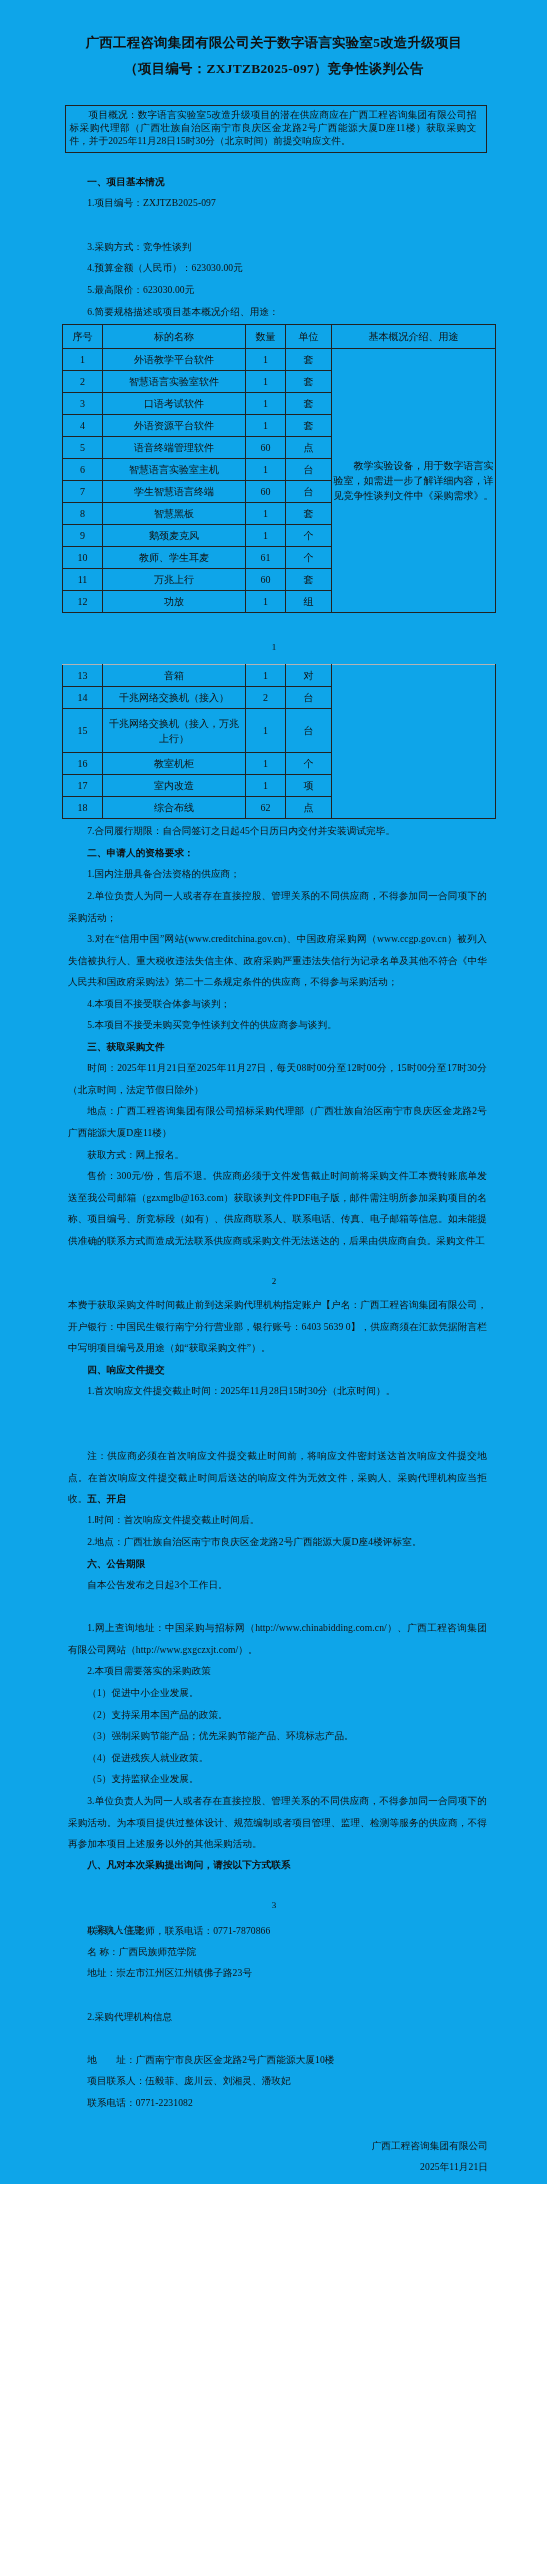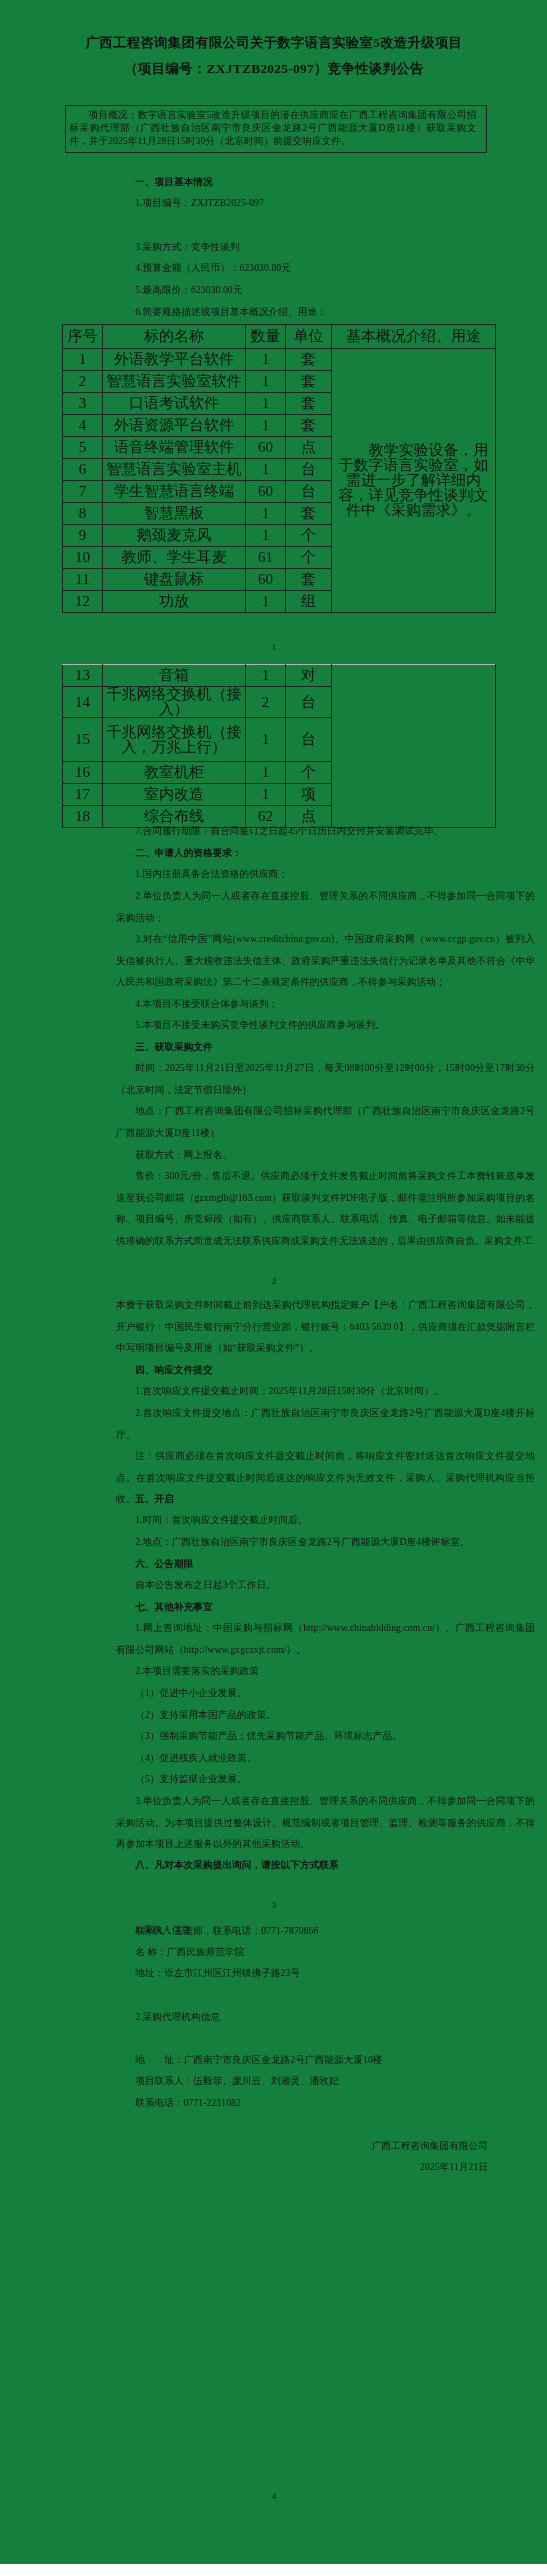--- a/index.html
+++ b/index.html
@@ -1,42 +1,42 @@
 <!DOCTYPE html>
 <html lang="zh" style="font-size:11px"><head>
 <meta charset="utf-8">
 <style>
   html,body{margin:0;padding:0;background:#ffffff;}
   .doc{
-    position:relative;width:548px;height:2564px;background:#15803d;
+    position:relative;width:548px;height:2184px;background:#0ea5e9;
     font-family:"Liberation Serif","DejaVu Serif",serif;
     color:#111;font-size:9.6px;overflow:hidden;
   }
   .title{
     position:absolute;left:0;width:548px;text-align:center;
     font-size:13.4px;font-weight:bold;line-height:18px;letter-spacing:0.3px;
   }
   .p{
     position:absolute;left:68px;width:419px;line-height:21.6px;
-    text-align:justify;text-indent:2em;letter-spacing:0.1px;margin-left:48px;
+    text-align:justify;text-indent:2em;letter-spacing:0.1px;
   }
   .noindent{text-indent:0;}
   .bold{font-weight:bold;}
   .box{
     position:absolute;left:65px;width:422px;box-sizing:border-box;
     border:0.7px solid #222;padding:2.1px 9.6px 4.8px 3.4px;
     line-height:13px;text-align:justify;text-indent:2em;letter-spacing:0.1px;
   }
   .pagenum{
     position:absolute;left:0;width:548px;text-align:center;
     font-size:9px;line-height:12.3px;color:#111;
   }
   table.spec{
     position:absolute;left:62px;width:434px;border-collapse:collapse;
-    table-layout:fixed;font-size:15px;color:#111;
+    table-layout:fixed;font-size:10px;color:#111;
   }
   table.spec th,table.spec td{
     border:0.7px solid #222;text-align:center;vertical-align:middle;
     font-weight:normal;padding:0 1.4px;overflow:hidden;line-height:15px;
   }
   table.spec th{height:23px;}
   table.spec tr.r{height:22px;}
   table.spec tr.r-tall{height:44px;}
   td.desc{
     text-align:justify;text-indent:2em;padding:0 6.8px;line-height:21px;
@@ -137,21 +137,21 @@
       <td>个</td>
     </tr>
     <tr class="r">
       <td>10</td>
       <td>教师、学生耳麦</td>
       <td>61</td>
       <td>个</td>
     </tr>
     <tr class="r">
       <td>11</td>
-      <td>键盘鼠标</td>
+      <td>万兆上行</td>
       <td>60</td>
       <td>套</td>
     </tr>
     <tr class="r">
       <td>12</td>
       <td>功放</td>
       <td>1</td>
       <td>组</td>
     </tr>
   </tbody>
@@ -222,31 +222,29 @@
   <div class="p" style="top:1100px">地点：广西工程咨询集团有限公司招标采购代理部（广西壮族自治区南宁市良庆区金龙路2号广西能源大厦D座11楼）</div>
   <div class="p" style="top:1144px">获取方式：网上报名。</div>
   <div class="p" style="top:1165px">售价：300元/份，售后不退。供应商必须于文件发售截止时间前将采购文件工本费转账底单发送至我公司邮箱（gzxmglb@163.com）获取谈判文件PDF电子版，邮件需注明所参加采购项目的名称、项目编号、所竞标段（如有）、供应商联系人、联系电话、传真、电子邮箱等信息。如未能提供准确的联系方式而造成无法联系供应商或采购文件无法送达的，后果由供应商自负。采购文件工</div>
 
   <div class="pagenum" style="top:1275px">2</div>
 
   <div class="p noindent" style="top:1294px">本费于获取采购文件时间截止前到达采购代理机构指定账户【户名：广西工程咨询集团有限公司，开户银行：中国民生银行南宁分行营业部，银行账号：6403 5639 0】，供应商须在汇款凭据附言栏中写明项目编号及用途（如“获取采购文件”）。</div>
 
   <div class="p bold" style="top:1359px">四、响应文件提交</div>
   <div class="p" style="top:1380px">1.首次响应文件提交截止时间：2025年11月28日15时30分（北京时间）。</div>
-  <div class="p" style="top:1402px">2.首次响应文件提交地点：广西壮族自治区南宁市良庆区金龙路2号广西能源大厦D座4楼开标厅。</div>
   <div class="p" style="top:1445px">注：供应商必须在首次响应文件提交截止时间前，将响应文件密封送达首次响应文件提交地点。在首次响应文件提交截止时间后送达的响应文件为无效文件，采购人、采购代理机构应当拒收。</div>
 
   <div class="p bold" style="top:1488px">五、开启</div>
   <div class="p" style="top:1509px">1.时间：首次响应文件提交截止时间后。</div>
   <div class="p" style="top:1531px">2.地点：广西壮族自治区南宁市良庆区金龙路2号广西能源大厦D座4楼评标室。</div>
 
   <div class="p bold" style="top:1553px">六、公告期限</div>
   <div class="p" style="top:1574px">自本公告发布之日起3个工作日。</div>
 
-  <div class="p bold" style="top:1596px">七、其他补充事宜</div>
   <div class="p" style="top:1617px">1.网上查询地址：中国采购与招标网（http://www.chinabidding.com.cn/）、广西工程咨询集团有限公司网站（http://www.gxgczxjt.com/）。</div>
   <div class="p" style="top:1660px">2.本项目需要落实的采购政策</div>
   <div class="p" style="top:1682px">（1）促进中小企业发展。</div>
   <div class="p" style="top:1704px">（2）支持采用本国产品的政策。</div>
   <div class="p" style="top:1725px">（3）强制采购节能产品；优先采购节能产品、环境标志产品。</div>
   <div class="p" style="top:1747px">（4）促进残疾人就业政策。</div>
   <div class="p" style="top:1768px">（5）支持监狱企业发展。</div>
   <div class="p" style="top:1790px">3.单位负责人为同一人或者存在直接控股、管理关系的不同供应商，不得参加同一合同项下的采购活动。为本项目提供过整体设计、规范编制或者项目管理、监理、检测等服务的供应商，不得再参加本项目上述服务以外的其他采购活动。</div>
 
   <div class="p bold" style="top:1854px">八、凡对本次采购提出询问，请按以下方式联系</div>

